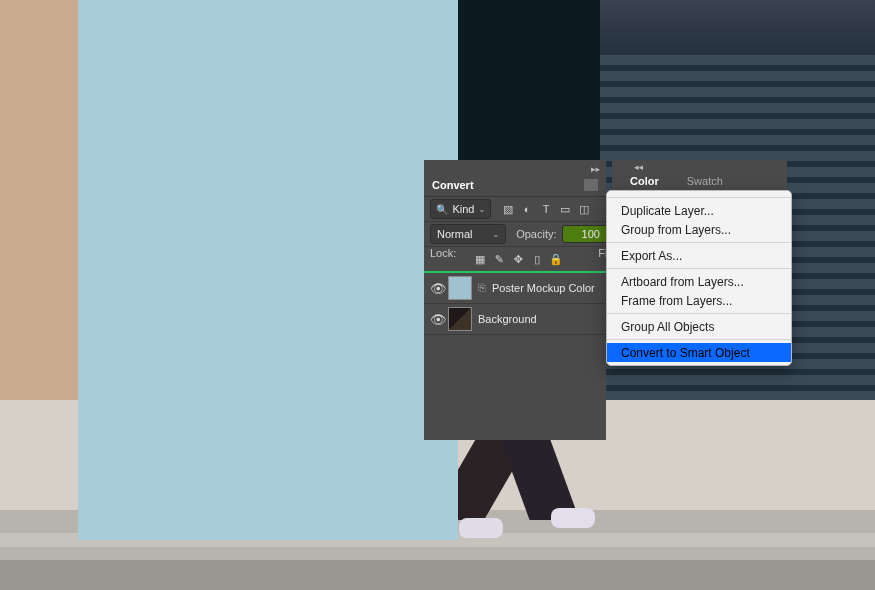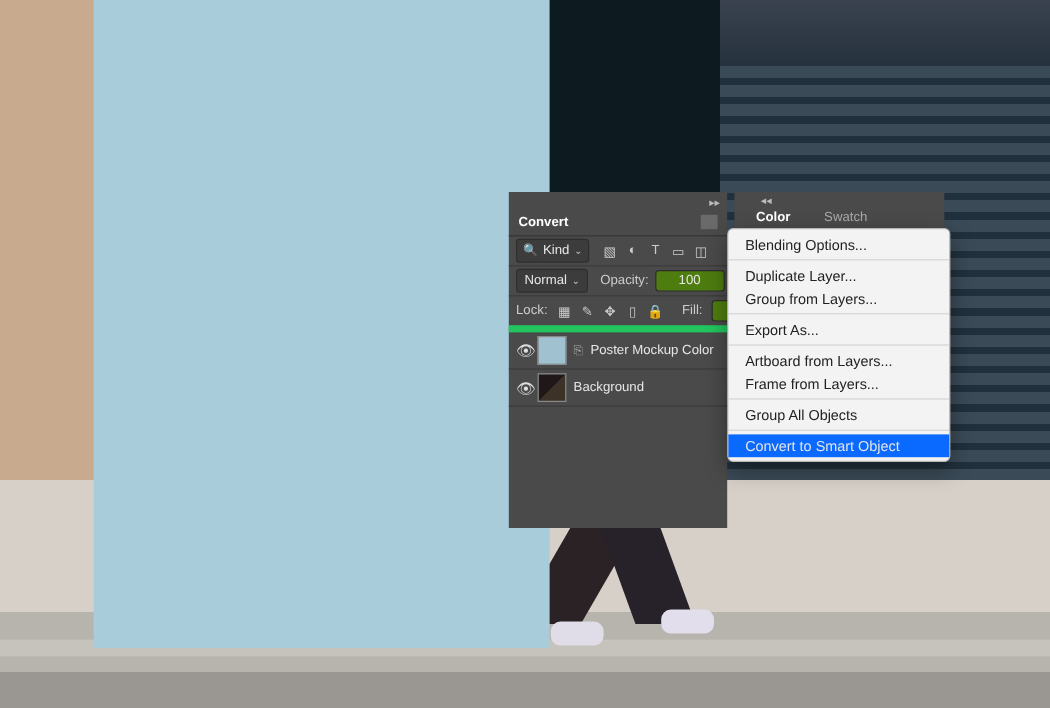--- a/index.html
+++ b/index.html
@@ -28,44 +28,44 @@
   .tabs{height:22px;display:flex;align-items:center;padding:0 8px;border-bottom:1px solid #353535}
   .tab-active{font-weight:bold;color:#fff}
   .tab-icons{margin-left:auto;display:flex;gap:2px}
   .tab-icons span{width:14px;height:12px;background:#6A6A6A}
   .row{display:flex;align-items:center;height:24px;padding:0 6px;gap:5px;border-bottom:1px solid #3B3B3B}
   .kindsel{display:flex;align-items:center;background:#3C3C3C;border:1px solid #2E2E2E;border-radius:3px;height:18px;padding:0 5px;gap:4px}
   .mag{font-size:10px}
   .dropdown-chevron{font-size:8px;color:#BBB}
   .typeicons{display:flex;gap:7px;margin-left:6px;align-items:center}
   .typeicons span{width:12px;height:12px;display:flex;align-items:center;justify-content:center;color:#CCC;font-size:11px}
-  .modesel{display:flex;align-items:center;background:#3C3C3C;border:1px solid #2E2E2E;border-radius:3px;height:18px;padding:0 6px;gap:4px}
+  .modesel{display:flex;align-items:center;background:#3C3C3C;border:1px solid #2E2E2E;border-radius:3px;height:18px;padding:0 6px;gap:20px}
   .smalllabel{color:#CCC}
   .valpill{background:#4d7c0f;border:1px solid #2E2E2E;border-radius:3px;height:16px;padding:0 19px;display:flex;align-items:center}
-  .lockrow{display:flex;align-items:center;height:24px;padding:0 6px;gap:8px;border-bottom:6px solid #22c55e}
+  .lockrow{display:flex;height:24px;padding:0 6px;gap:18px;border-bottom:2px solid #22c55e}
   .lockicons{display:flex;gap:7px;align-items:center}
   .lockicons span{width:12px;height:12px;color:#CCC;font-size:11px;display:flex;align-items:center;justify-content:center}
   .layers-list{padding:0}
   .layer{display:flex;align-items:center;height:30px;padding:0 6px;gap:6px;border-bottom:1px solid #3B3B3B}
   .eye{color:#DDD;font-size:13px;width:12px;text-align:center}
   .thumb{width:22px;height:22px;background:#9FC1D0;border:1px solid #888}
   .linkicon{color:#AAA;font-size:10px}
   .thumb-bg{width:22px;height:22px;background:linear-gradient(135deg,#201818 0 50%,#3C3228 50% 100%);border:1px solid #888}
   .layer-name{white-space:nowrap}
   
   .rightpanelshdr{position:absolute;left:612px;top:160px;width:175px;height:30px;background:#4A4A4A}
   .rightpanelshdr .collapse{position:absolute;top:2px;left:22px;color:#BBB;font-size:9px}
   .colortabs{position:absolute;bottom:0;left:0;right:0;height:18px;display:flex;align-items:center;padding-left:10px;gap:12px;font-size:11px;color:#fff}
   .colortab{padding:0 8px;height:18px;display:flex;align-items:center;background:#4A4A4A}
   .colortab.active{font-weight:bold}
   .colortab.inactive{color:#AAA}
   
   .menu{position:absolute;left:606px;top:190px;width:184px;background:#F3F3F3;border:1px solid #B8B8B8;border-radius:5px;font-size:12px;color:#222;box-shadow:0 6px 18px rgba(0,0,0,.35);padding:3px 0}
   .menu-item{height:19px;padding:0 14px;display:flex;align-items:center;white-space:nowrap}
-  .menu-item.sel{background:#0A69FF;color:#e5e5e5}
+  .menu-item.sel{background:#0A69FF;color:#000000}
   .menu-sep{height:1px;background:#D4D4D4;margin:3px 0}
 </style>
 </head>
 <body>
 
 <div class="stage">
   <div class="bg-wall"></div>
   <div class="doorway"></div>
   <div class="shutter-top"></div>
   <div class="shutter"></div>
@@ -143,21 +143,20 @@
 
   <div class="rightpanelshdr">
     <span class="collapse">◂◂</span>
     <div class="colortabs">
       <span class="colortab active">Color</span>
       <span class="colortab inactive">Swatch</span>
     </div>
   </div>
 
   <div class="menu">
-    <div class="menu-item">Blending Options...</div>
     <div class="menu-sep"></div>
     <div class="menu-item">Duplicate Layer...</div>
     <div class="menu-item">Group from Layers...</div>
     <div class="menu-sep"></div>
     <div class="menu-item">Export As...</div>
     <div class="menu-sep"></div>
     <div class="menu-item">Artboard from Layers...</div>
     <div class="menu-item">Frame from Layers...</div>
     <div class="menu-sep"></div>
     <div class="menu-item">Group All Objects</div>

